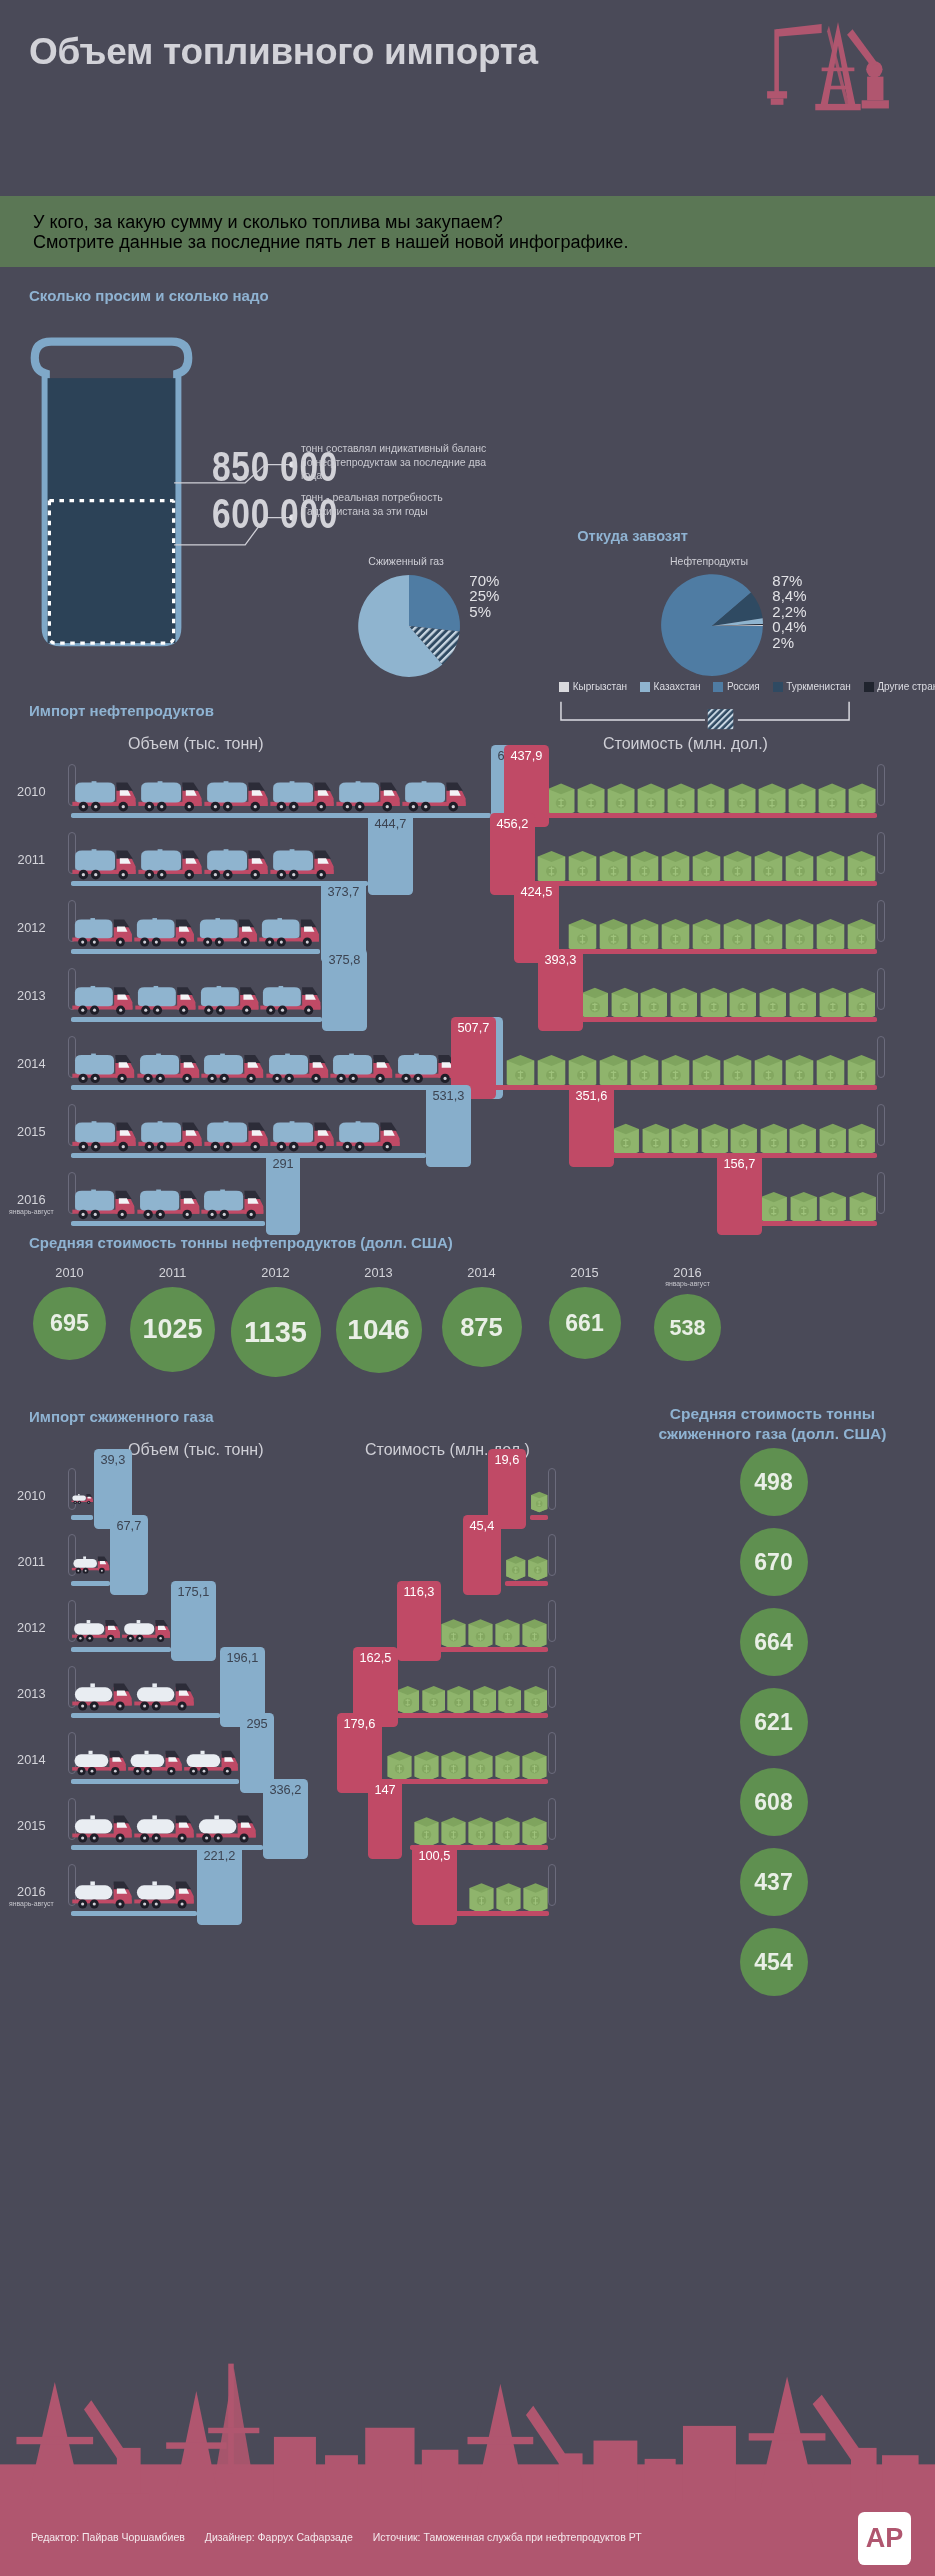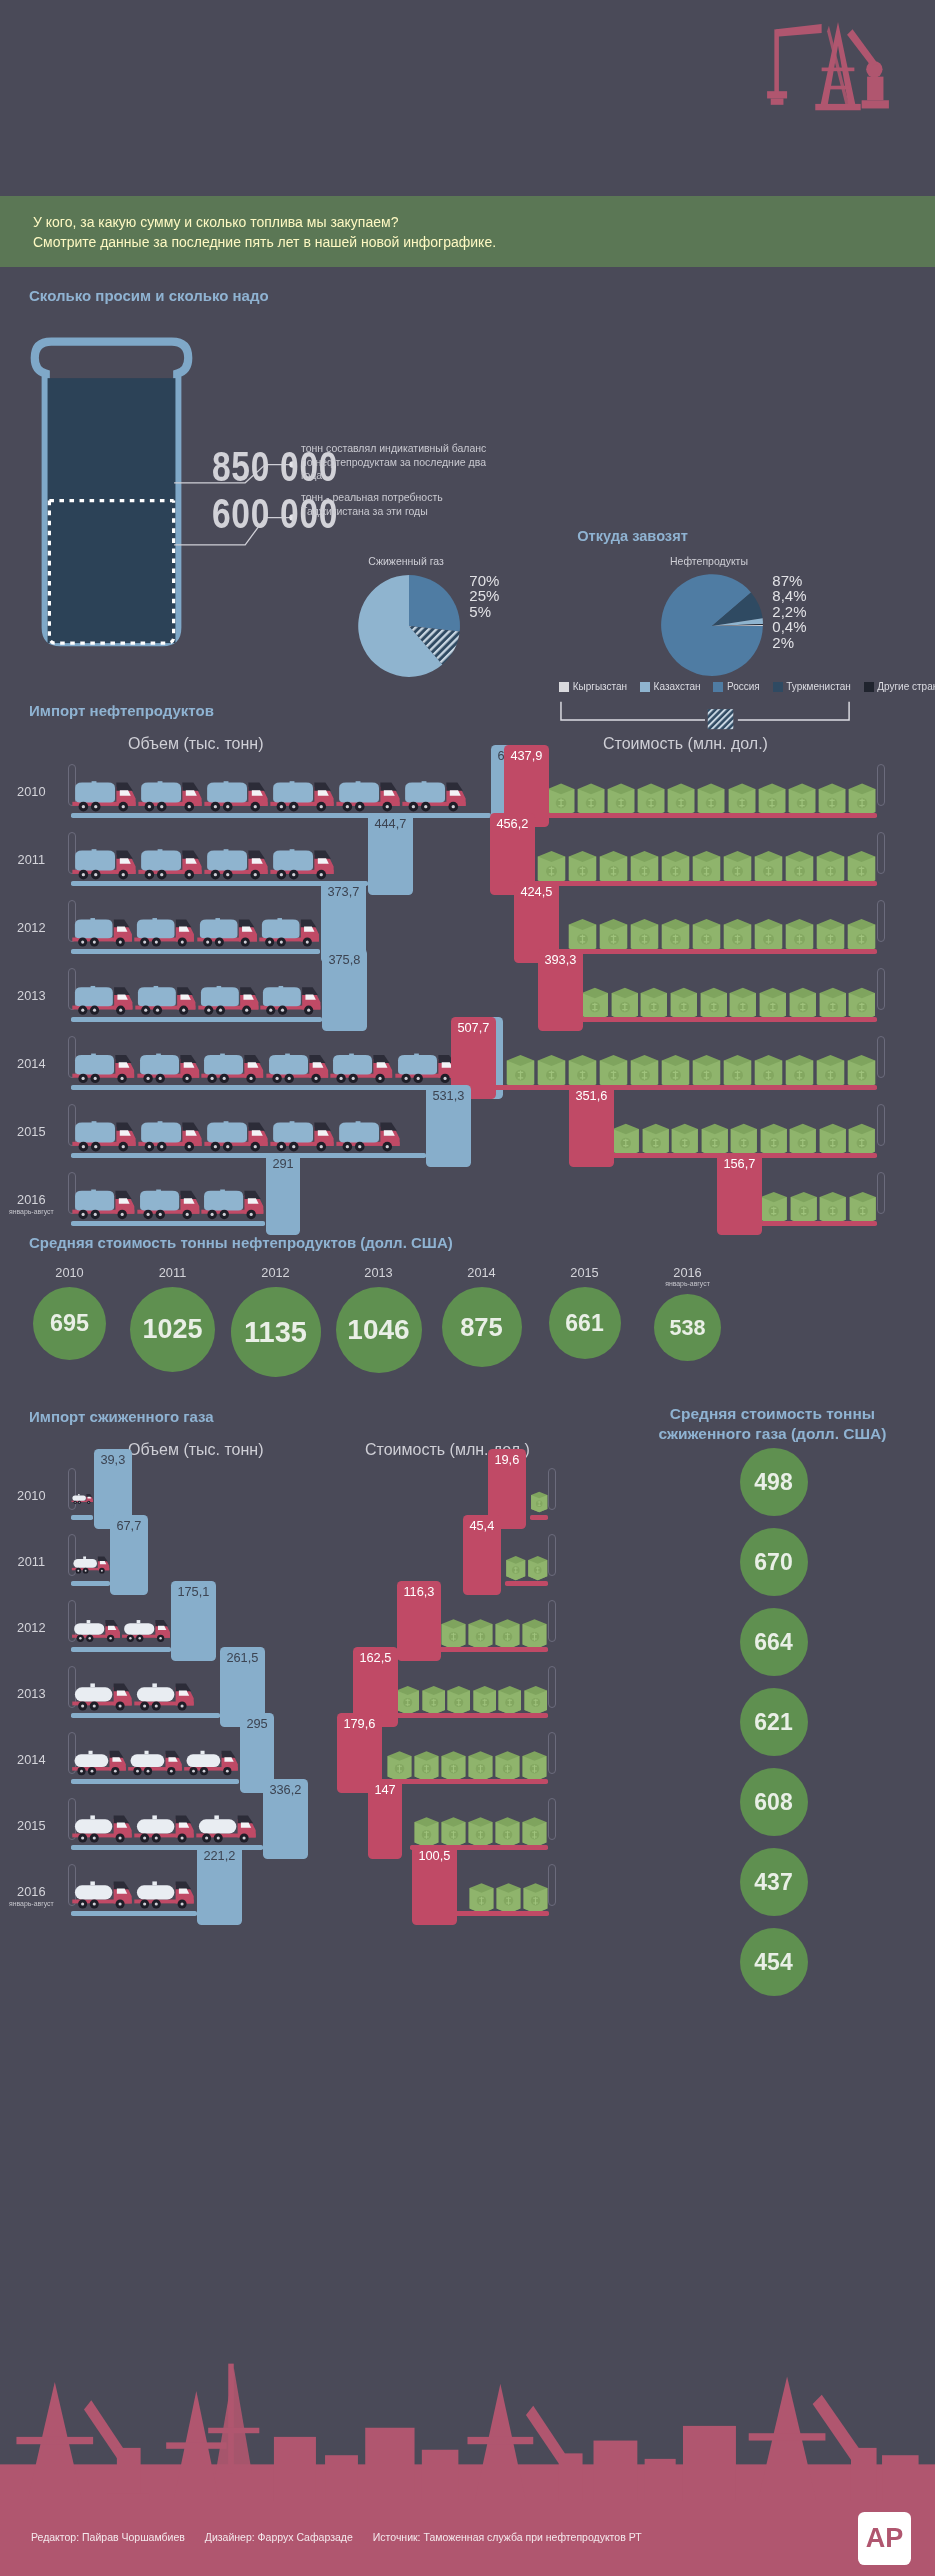--- a/index.html
+++ b/index.html
@@ -11,21 +11,21 @@
   }
   .page { position: relative; width: 935px; height: 2576px; background: #4a4a58; }
 
   
   .header { position: relative; height: 196px; padding: 31px 0 0 29px; }
   .title { font-size: 37px; line-height: 42px; font-weight: bold; color: #d2d2d8; letter-spacing: -0.3px; }
   .derrick { position: absolute; right: 24px; top: 12.8px; }
 
   
   .band { background: #5b7755; padding: 15.5px 0 15.5px 33px; }
-  .band p { font-size: 14px; line-height: 20px; color: #fef9c3; }
+  .band p { font-size: 18px; line-height: 20px; color: #000000; }
 
   
   .sec-h { color: #8fb3d2; font-size: 15px; font-weight: bold; }
 
   
   .tank-block { position: relative; height: 428px; }
   .tank-block .sec-h { position: absolute; left: 29px; top: 20px; }
   .tank-wrap { position: absolute; left: 20px; top: 60px; }
   .big-num { font-family: "Liberation Sans Narrow", "Liberation Sans", sans-serif;
              font-size: 43px; font-weight: bold; color: #d2d2d8; letter-spacing: 0.9px;
@@ -93,21 +93,21 @@
   .logo { position: absolute; right: 24px; top: 11px; width: 53px; height: 53px; background: #fff; border-radius: 6.4px;
           display: flex; align-items: center; justify-content: center; color: #b0566f; font-weight: bold; font-size: 27px; }
 </style>
 </head>
 <body>
 
 <div class="page">
 
   <div class="header">
     <div class="title">
-      <br>
+      <span>Объем топливного импорта</span><br>
     </div>
     <svg class="derrick" width="146" height="100" viewBox="0 0 160 110">
       <g fill="#b0566f">
         <path d="M60 105 L80 10 L100 105 L92 105 L80 36 L68 105 Z"></path>
         <rect x="62" y="60" width="36" height="4" transform="rotate(0)"></rect>
         <path d="M66 80 L94 80 L94 84 L66 84 Z"></path>
         <path d="M70 14 L92 100 L88 100 L68 20 Z" opacity="0.85"></path>
         <rect x="55" y="100" width="50" height="7"></rect>
         <rect x="10" y="18" width="5" height="70"></rect>
         <rect x="2" y="86" width="22" height="8"></rect>
@@ -1389,21 +1389,21 @@
               <path d="M71 13 h12 l4 8 h-16 z" fill="#f3f3f6"></path>
               <circle cx="18" cy="37" r="7" fill="#1e1e28"></circle>
               <circle cx="18" cy="37" r="2.4" fill="#cfcfd6"></circle>
               <circle cx="36" cy="37" r="7" fill="#1e1e28"></circle>
               <circle cx="36" cy="37" r="2.4" fill="#cfcfd6"></circle>
               <circle cx="76" cy="37" r="7" fill="#1e1e28"></circle>
               <circle cx="76" cy="37" r="2.4" fill="#cfcfd6"></circle>
             </svg>
           </div>
           <div class="bar-line blue" style="left:71px;width:149px;bottom:5.5px"></div>
-          <div class="pill blue" style="left:220px;bottom:-3.7px">261,5</div>
+          <div class="pill blue" style="left:220px;bottom:-3.7px">196,1</div>
           <div class="axis" style="left:548px"></div>
           <div class="money" style="left:395px;width:153px;justify-content:flex-end">
             <svg width="27" height="37" viewBox="0 0 34 40">
               <path d="M2 8 L17 2 L32 8 L32 34 L17 40 L2 34 Z" fill="#7fa45e"></path>
               <path d="M2 8 L17 14 L32 8 L32 34 L17 40 L2 34 Z" fill="#8fb46c"></path>
               <circle cx="17" cy="24" r="6" fill="#7fa45e" opacity="0.8"></circle>
               <path d="M17 19 v10 M14 21 h6 M14 27 h6" stroke="#9ec27b" stroke-width="1.4" fill="none"></path>
             </svg>
             <svg width="27" height="37" viewBox="0 0 34 40">
               <path d="M2 8 L17 2 L32 8 L32 34 L17 40 L2 34 Z" fill="#7fa45e"></path>

